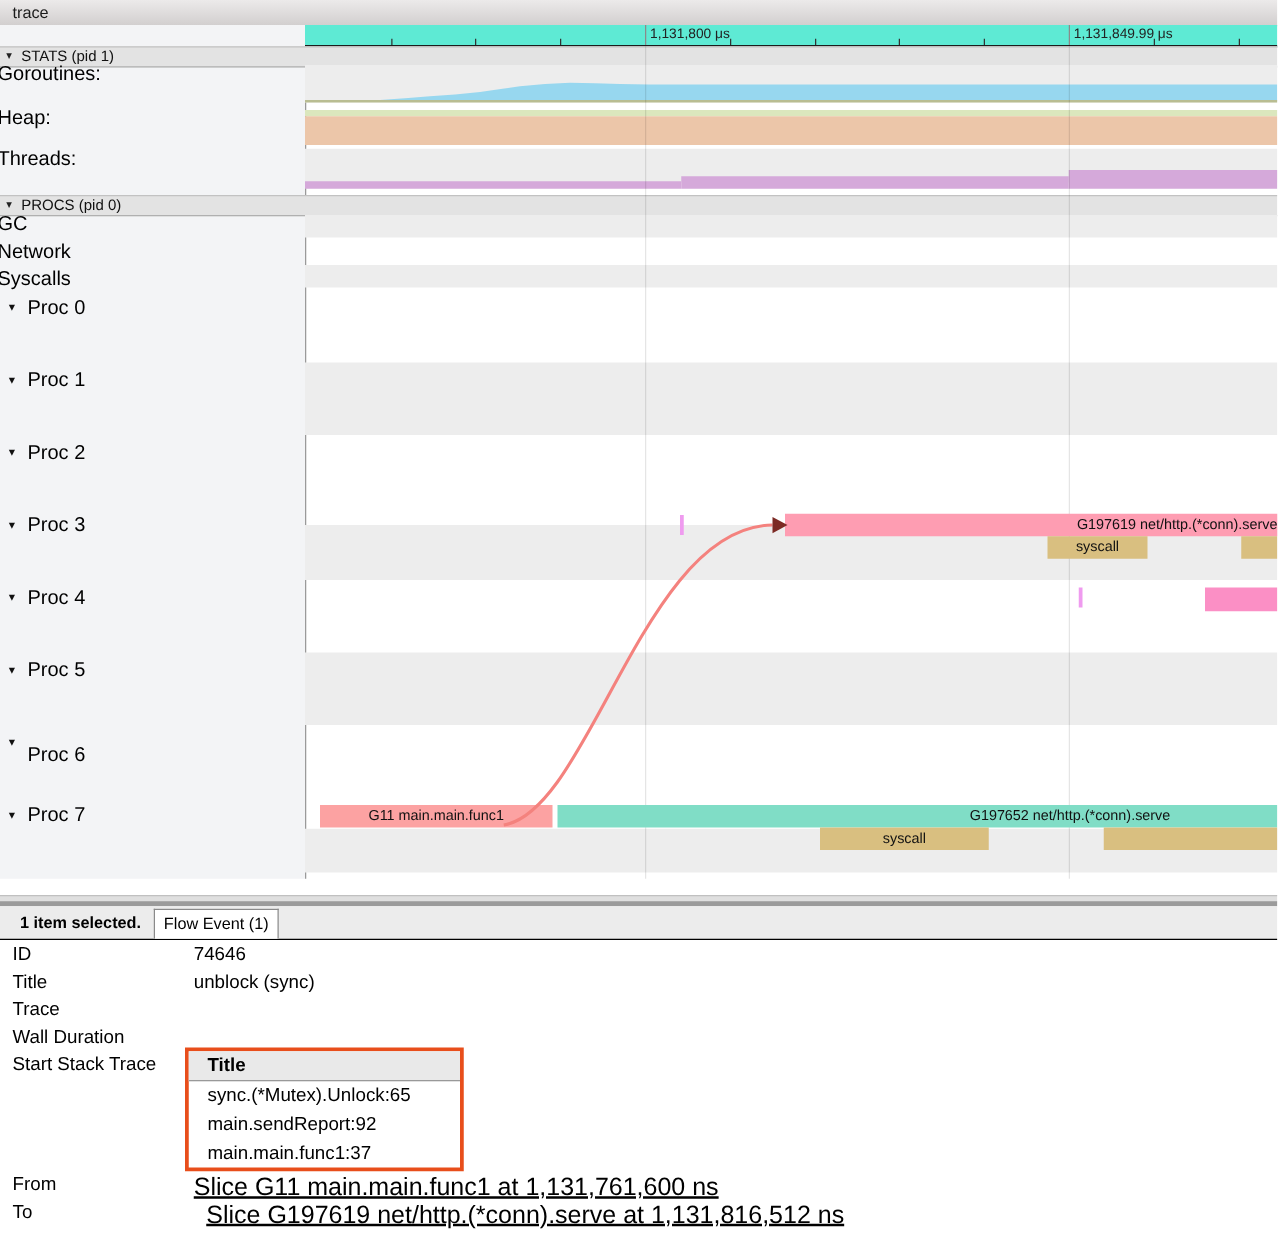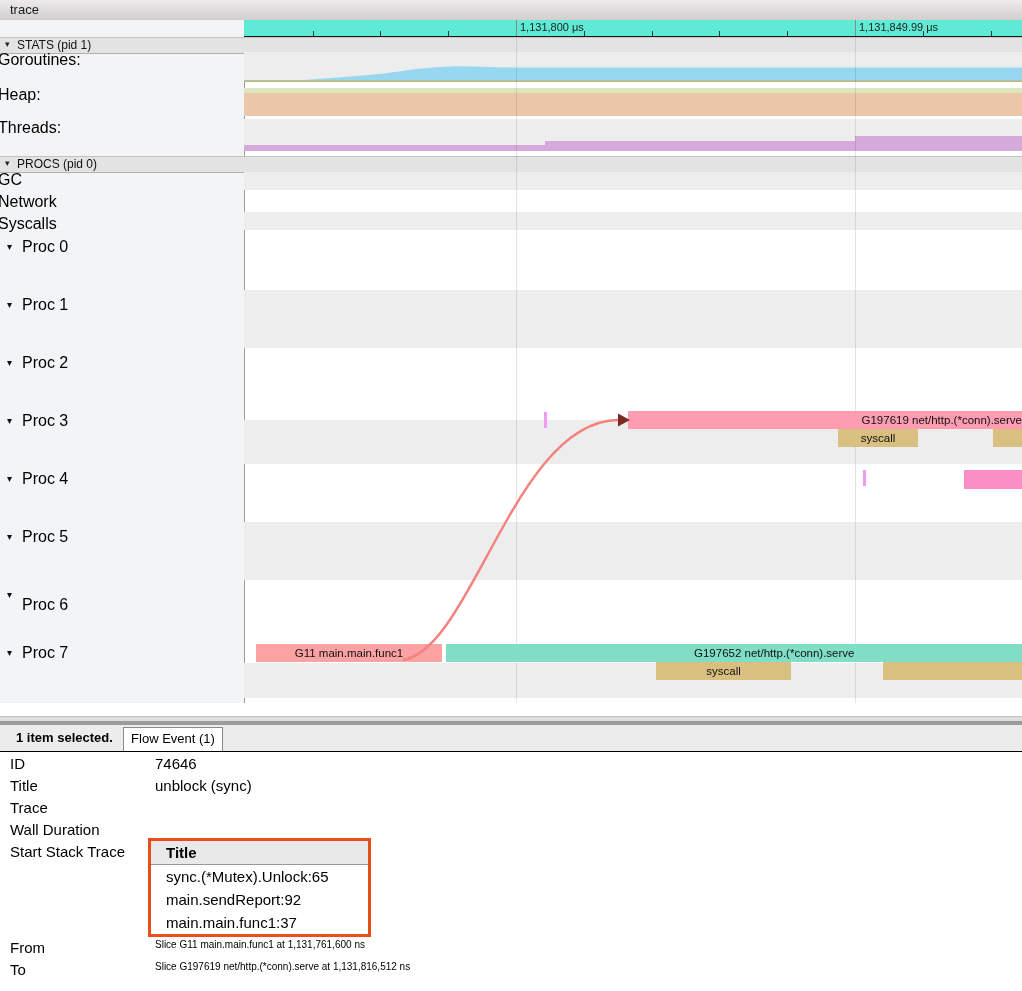--- a/index.html
+++ b/index.html
@@ -35,21 +35,21 @@
   .mtick{position:absolute;width:3px;background:#ef9bef;}
   
   .split1{left:0;top:716px;width:1022px;height:5px;background:#dfdfdf;border-top:1px solid #c0c0c0;}
   .split2{left:0;top:721px;width:1022px;height:4px;background:#9b9b9b;}
   .tabbar{left:0;top:725px;width:1022px;height:26px;background:#ececec;border-bottom:1px solid #000;}
   .selmsg{position:absolute;left:16px;top:0;line-height:26px;font-size:13px;font-weight:bold;color:#000;}
   .tab{position:absolute;left:123px;top:2px;width:98px;height:23px;background:#fff;
        border:1px solid #8a8a8a;border-bottom:none;font-size:13px;text-align:center;line-height:22px;}
   .dlabel{position:absolute;left:10px;font-size:15px;color:#000;white-space:nowrap;}
   .dvalue{position:absolute;left:155px;font-size:15px;color:#000;white-space:nowrap;}
-  .dlink{position:absolute;left:155px;font-size:10px;color:#000;white-space:nowrap;cursor:pointer;}
+  .dlink{position:absolute;left:155px;font-size:20px;color:#000;text-decoration:underline;white-space:nowrap;cursor:pointer;}
   .stackbox{left:148px;top:838px;width:217px;border:3px solid #e84e1b;background:#fff;}
   .stackhdr{background:#e9e9e9;border-bottom:1px solid #999;font-size:15px;font-weight:bold;
             padding:3px 0 3px 15px;}
   .stackrow{font-size:15px;padding:3px 0 3px 15px;white-space:nowrap;}
 </style>
 </head>
 <body>
 
 <div class="window">
 
@@ -136,21 +136,21 @@
   <div class="mtick" style="left:544px;top:412px;height:16px;"></div>
   <div class="slice" style="left:628px;top:411px;width:394px;background:#fe9db2;text-align:right;padding-right:3px;">G197619 net/http.(*conn).serve</div>
   <div class="slice" style="left:838px;top:429px;width:80px;background:#d9bf80;">syscall</div>
   <div class="slice" style="left:993px;top:429px;width:29px;background:#d9bf80;"></div>
 
   <div class="mtick" style="left:863px;top:470px;height:16px;"></div>
   <div class="slice" style="left:964px;top:470px;width:58px;height:19px;background:#fb8fc5;"></div>
 
   <div class="slice" style="left:256px;top:644px;width:186px;background:#fca2a2;">G11 main.main.func1</div>
   <div class="slice" style="left:446px;top:644px;width:576px;background:#80ddc6;">
-    <span style="position:absolute;left:248px;width:300px;text-align:left;">G197652 net/http.(*conn).serve</span>
+    <span style="position:absolute;left:260px;width:300px;text-align:center;">G197652 net/http.(*conn).serve</span>
   </div>
   <div class="slice" style="left:656px;top:662px;width:135px;background:#d9bf80;">syscall</div>
   <div class="slice" style="left:883px;top:662px;width:139px;background:#d9bf80;"></div>
 
   <svg class="abs" style="left:244px;top:37px;pointer-events:none;" width="778" height="666" viewBox="244 37 778 666">
     <path d="M 403 660 C 472 649, 515 421, 618 420" fill="none" stroke="#f4827e" stroke-width="2.5"></path>
     <polygon points="618,413.5 630,420 618,426.5" fill="#7c2a24"></polygon>
   </svg>
 
   <div class="abs split1"></div>
@@ -174,15 +174,15 @@
   <div class="abs stackbox">
     <div class="stackhdr">Title</div>
     <div class="stackrow">sync.(*Mutex).Unlock:65</div>
     <div class="stackrow">main.sendReport:92</div>
     <div class="stackrow">main.main.func1:37</div>
   </div>
 
   <div class="dlabel" style="top:939px;">From</div>
   <div class="dlink" style="top:939px;">Slice G11 main.main.func1 at 1,131,761,600 ns</div>
   <div class="dlabel" style="top:961px;">To</div>
-  <div class="dlink" style="top:961px;">Slice G197619 net/http.(*conn).serve at 1,131,816,512 ns</div>
+  <div class="dlink" style="top:961px;margin-left:10px;">Slice G197619 net/http.(*conn).serve at 1,131,816,512 ns</div>
 
 </div>
 
 </body></html>

